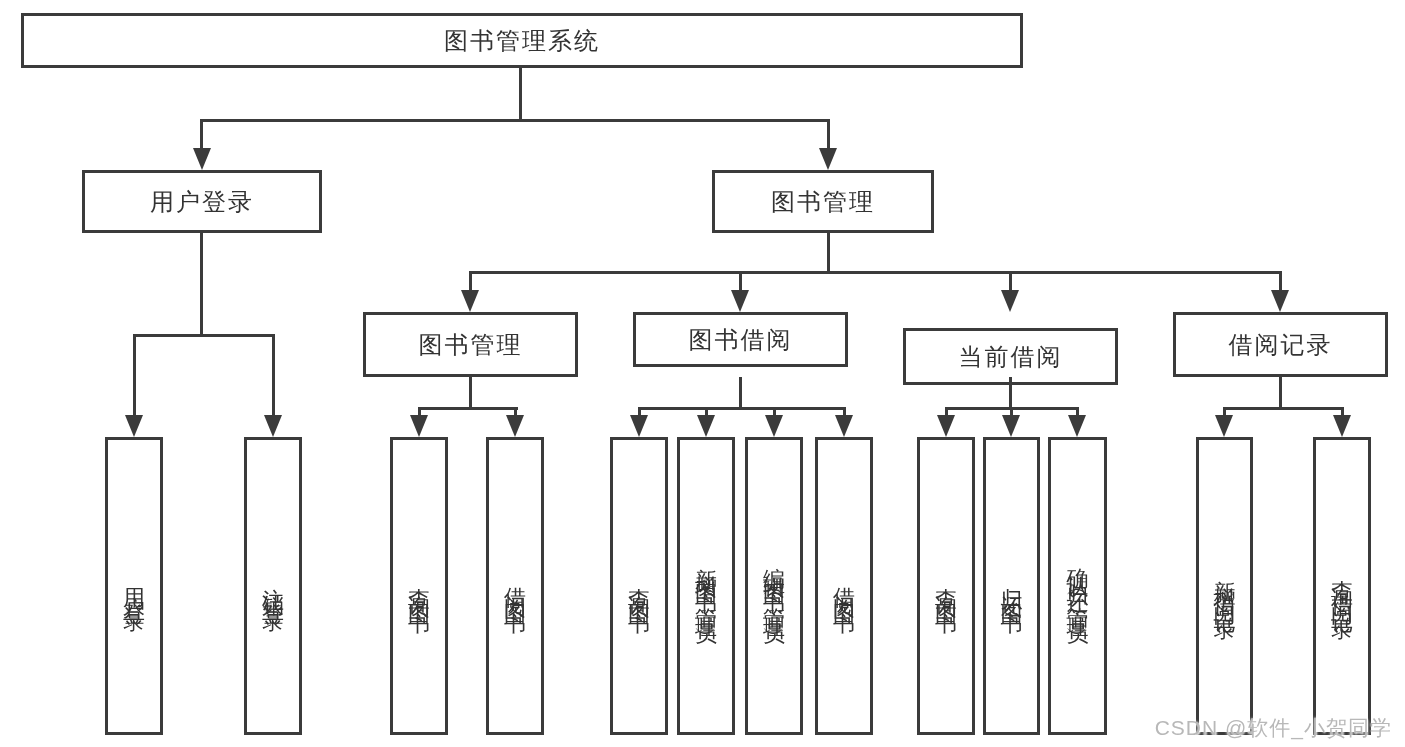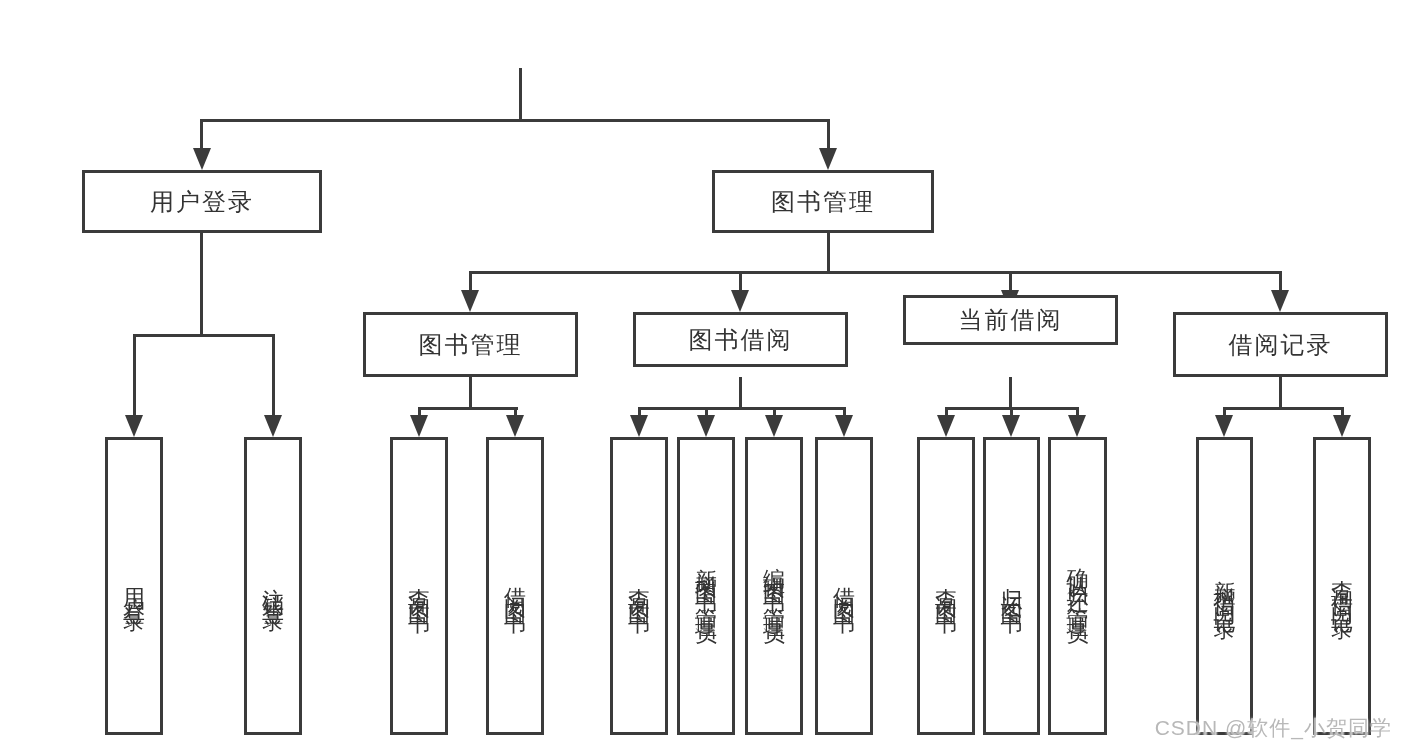--- a/index.html
+++ b/index.html
@@ -55,20 +55,23 @@
     text-shadow:0 0 3px #fff,1px 1px 2px #fff;
     white-space:nowrap;
     z-index:5;
   }
 </style>
 </head>
 <body>
 
 <div class="canvas">
 
+  <div class="node h" style="left:21px;top:13px;width:1002px;height:55px">
+    <span>图书管理系统</span>
+  </div>
 
   <div class="vl" style="left:519px;top:68px;height:53px"></div>
   <div class="hl" style="left:201px;top:119px;width:629px"></div>
   <div class="vl" style="left:200px;top:119px;height:33px"></div>
   <div class="ah" style="left:193px;top:148px"></div>
   <div class="vl" style="left:827px;top:119px;height:33px"></div>
   <div class="ah" style="left:819px;top:148px"></div>
 
   <div class="node h" style="left:82px;top:170px;width:240px;height:63px">
     <span>用户登录</span>
@@ -94,21 +97,21 @@
   <div class="ah" style="left:1001px;top:290px"></div>
   <div class="vl" style="left:1279px;top:271px;height:22px"></div>
   <div class="ah" style="left:1271px;top:290px"></div>
 
   <div class="node h" style="left:363px;top:312px;width:215px;height:65px">
     <span>图书管理</span>
   </div>
   <div class="node h" style="left:633px;top:312px;width:215px;height:55px">
     <span>图书借阅</span>
   </div>
-  <div class="node h" style="left:903px;top:295px;width:215px;height:50px">
+  <div class="node h" style="left:903px;top:328px;width:215px;height:57px">
     <span>当前借阅</span>
   </div>
   <div class="node h" style="left:1173px;top:312px;width:215px;height:65px">
     <span>借阅记录</span>
   </div>
 
   <div class="vl" style="left:469px;top:377px;height:33px"></div>
   <div class="hl" style="left:418px;top:407px;width:100px"></div>
   <div class="vl" style="left:418px;top:407px;height:11px"></div>
   <div class="ah" style="left:410px;top:415px"></div>

